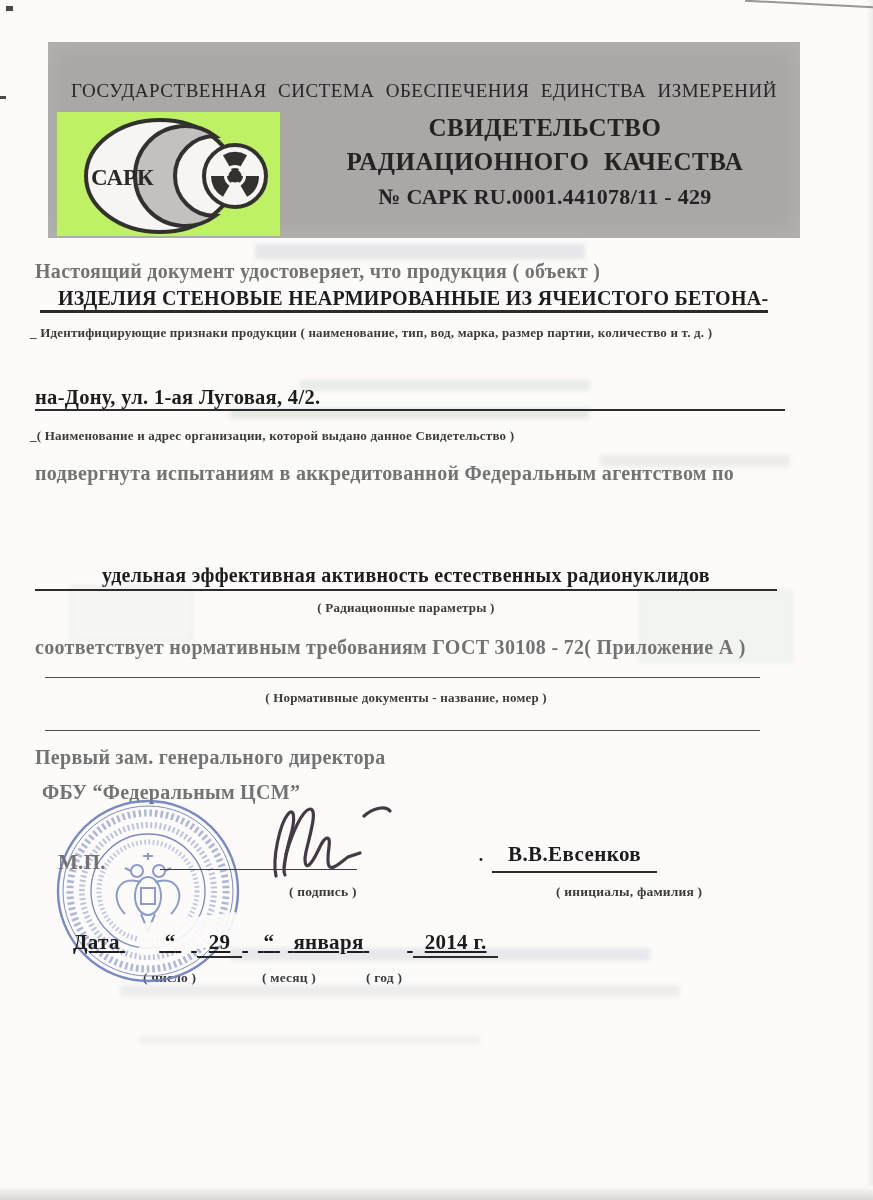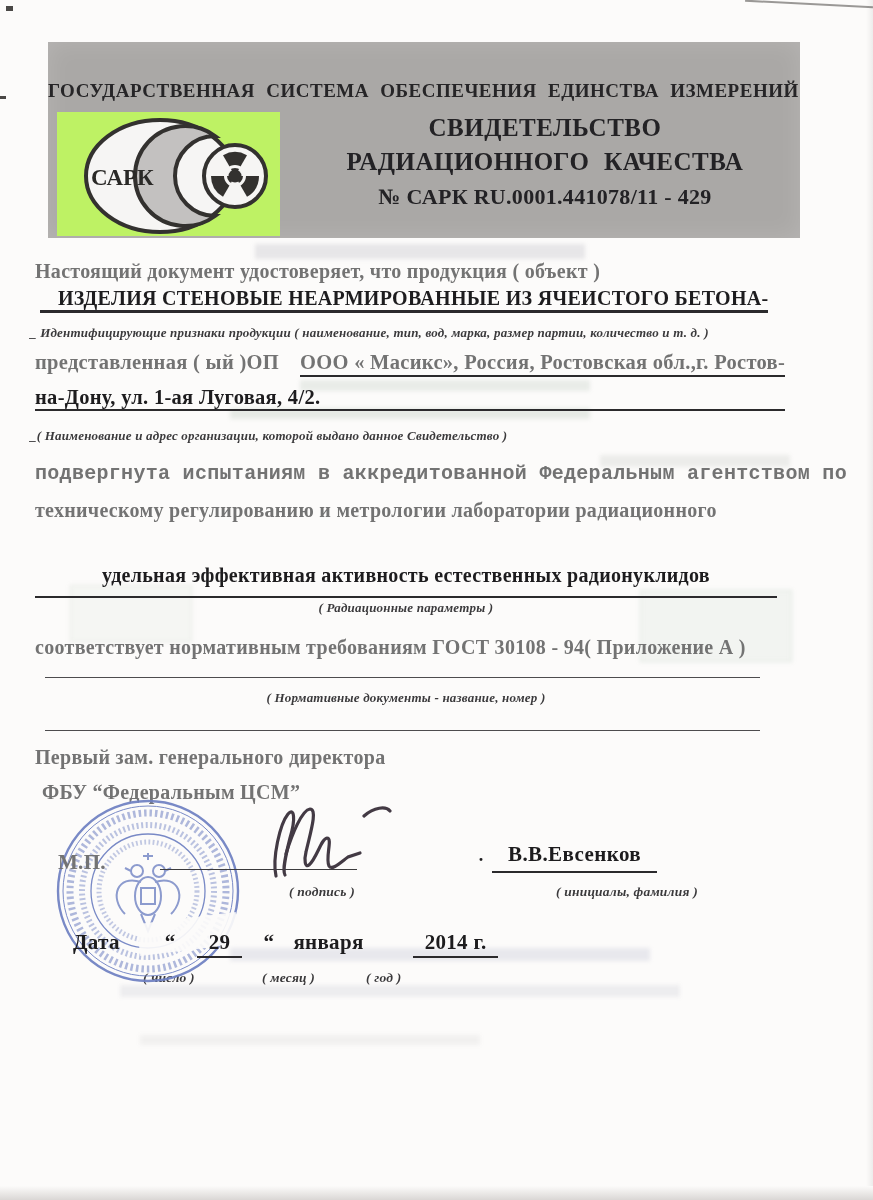--- a/index.html
+++ b/index.html
@@ -17,53 +17,53 @@
   .edge-right{position:absolute;top:0;bottom:0;right:0;width:7px;
     background:linear-gradient(to right,rgba(0,0,0,0),rgba(0,0,0,.06));}
   .corner-line{position:absolute;top:3px;right:0;width:128px;height:2px;
     background:#9a9896;transform:rotate(3deg);}
   .speck{position:absolute;background:#4a4846;}
   .ghost{position:absolute;filter:blur(2px);pointer-events:none;}
   
   .banner{position:absolute;left:48px;top:42px;width:752px;height:196px;
     background:var(--banner-gray,#aaa8a6);
     box-shadow:inset 0 0 25px rgba(255,255,255,.15);}
-  .banner .sys-title{position:absolute;left:0;right:0;top:38px;text-align:left;
-    font-weight:bold;font-size:19px;letter-spacing:.5px;word-spacing:6px;color:#262527;}
+  .banner .sys-title{position:absolute;left:0;right:0;top:38px;text-align:center;
+    font-weight:normal;font-size:19px;letter-spacing:.5px;word-spacing:6px;color:#262527;}
   .logo-box{position:absolute;left:9px;top:70px;width:223px;height:124px;
     background:#bef264;}
   .title-block{position:absolute;left:250px;right:8px;top:72px;text-align:center;
     font-weight:bold;color:#232225;}
   .title-block .t1{font-size:25px;letter-spacing:.5px;}
   .title-block .t2{font-size:25px;letter-spacing:.5px;word-spacing:8px;margin-top:6px;}
   .title-block .t3{font-size:22px;margin-top:8px;letter-spacing:.3px;}
   
   .main-line{position:absolute;font-weight:bold;font-size:20px;letter-spacing:.3px;
     white-space:nowrap;color:#737373;}
   .caption{position:absolute;font-weight:bold;font-size:13px;letter-spacing:.2px;
-    white-space:nowrap;color:#3b3a3c;font-style:italic;}
+    white-space:nowrap;color:#3b3a3c;}
   .ul-container{position:absolute;font-weight:bold;font-size:20px;letter-spacing:.3px;
     white-space:nowrap;border-bottom:3px solid #2b2a2c;color:#1d1c1e;}
   .ul-span{border-bottom:2.5px solid #2b2a2c;padding-bottom:2px;}
   .rule{position:absolute;height:0;border-top:1.6px solid #4d4c4e;}
   .center{text-align:center;}
   
   .stamp{position:absolute;left:55px;top:798px;width:186px;height:186px;z-index:2;
     opacity:.92;}
   .mp{z-index:3;margin-top:8px;}
   .sig-line{position:absolute;left:160px;top:869px;width:197px;height:0;
     border-top:1.6px solid #3c3b3d;z-index:3;}
   .sig-svg{position:absolute;left:262px;top:796px;width:130px;height:84px;z-index:4;}
   .name-dot{position:absolute;left:478px;top:850px;font-weight:bold;font-size:18px;}
   .name{position:absolute;left:492px;top:842px;font-weight:bold;font-size:21px;
     border-bottom:2.5px solid #2b2a2c;padding:0 16px 4px 16px;letter-spacing:.4px;}
   .white-patch{position:absolute;left:138px;top:918px;width:100px;height:32px;
     background:rgba(252,251,250,.92);transform:rotate(-7deg);z-index:3;}
   .date-row{position:absolute;left:73px;top:930px;font-weight:bold;font-size:21px;
-    white-space:nowrap;z-index:4;letter-spacing:.3px;}
+    white-space:nowrap;z-index:4;letter-spacing:.3px;text-decoration:underline;}
   .date-row .d-ul{border-bottom:2.5px solid #2b2a2c;padding:0 12px 2px 12px;}
   .g1{left:255px;top:244px;width:330px;height:15px;background:rgba(125,125,140,.16);}
   .g2{left:300px;top:380px;width:290px;height:11px;background:rgba(110,140,115,.13);}
   .g3{left:230px;top:408px;width:360px;height:11px;background:rgba(110,140,115,.15);}
   .g4{left:600px;top:455px;width:190px;height:12px;background:rgba(120,130,120,.12);}
   .g5{left:640px;top:590px;width:150px;height:70px;border:1px solid rgba(110,145,115,.18);
     background:rgba(120,150,125,.07);}
   .g6{left:70px;top:585px;width:120px;height:55px;border:1px solid rgba(110,145,115,.14);
     background:rgba(120,150,125,.05);}
   .g7{left:230px;top:948px;width:420px;height:13px;background:rgba(110,120,160,.14);}
@@ -118,39 +118,33 @@
 
   <div class="main-line" style="left:35px;top:260px;">Настоящий документ удостоверяет, что продукция ( объект )</div>
 
   <div class="ul-container" style="left:40px;top:287px;width:728px;display:flex;">
     <span style="padding-left:18px;">ИЗДЕЛИЯ СТЕНОВЫЕ НЕАРМИРОВАННЫЕ ИЗ ЯЧЕИСТОГО БЕТОНА</span>
     <span style="flex:1;"></span>
     <span>-</span>
   </div>
   <div class="caption" style="left:30px;top:325px;">_ Идентифицирующие признаки продукции ( наименование, тип, вод, марка, размер партии, количество и т. д. )</div>
 
-  <div class="main-line" style="left:35px;top:351px;font-size:20.5px;">
-    <span>представленная ( ый )ОП</span>
-    <span style="display:inline-block;width:10px;"></span>
-    <span class="ul-span">ООО « Масикс», Россия, Ростовская обл.,г. Ростов-</span>
-  </div>
   <div class="ul-container" style="left:35px;top:386px;width:750px;font-size:20.5px;border-bottom-width:2.5px;">
     <span>на-Дону, ул. 1-ая Луговая, 4/2.</span>
   </div>
   <div class="caption" style="left:30px;top:428px;">_( Наименование и адрес организации, которой выдано данное Свидетельство )</div>
 
-  <div class="main-line" style="left:35px;top:462px;font-family:Liberation Mono, monospace;">подвергнута испытаниям в аккредитованной Федеральным агентством по</div>
-  <div class="main-line" style="left:35px;top:499px;">техническому регулированию и метрологии лаборатории  радиационного</div>
-
-  <div class="ul-container center" style="left:35px;top:564px;width:742px;border-bottom-width:2.5px;padding-bottom:9px;">
+  <div class="main-line" style="left:35px;top:462px;">подвергнута испытаниям в аккредитованной Федеральным агентством по</div>
+
+  <div class="ul-container center" style="left:35px;top:564px;width:742px;border-bottom-width:2.5px;padding-bottom:2px;">
     <span>удельная эффективная активность естественных радионуклидов</span>
   </div>
   <div class="caption center" style="left:35px;top:600px;width:742px;">( Радиационные параметры )</div>
 
-  <div class="main-line" style="left:35px;top:636px;">соответствует нормативным требованиям ГОСТ 30108 - 94( Приложение А )</div>
+  <div class="main-line" style="left:35px;top:636px;">соответствует нормативным требованиям ГОСТ 30108 - 72( Приложение А )</div>
 
   <div class="rule" style="left:45px;top:677px;width:715px;"></div>
   <div class="caption center" style="left:35px;top:690px;width:742px;">( Нормативные документы - название, номер )</div>
   <div class="rule" style="left:45px;top:730px;width:715px;"></div>
 
   <div class="main-line" style="left:35px;top:746px;">Первый зам. генерального директора</div>
   <div class="main-line" style="left:42px;top:781px;">ФБУ “Федеральным ЦСМ”</div>
 
   <div class="stamp">
     <svg width="186" height="186" viewBox="0 0 186 186">

